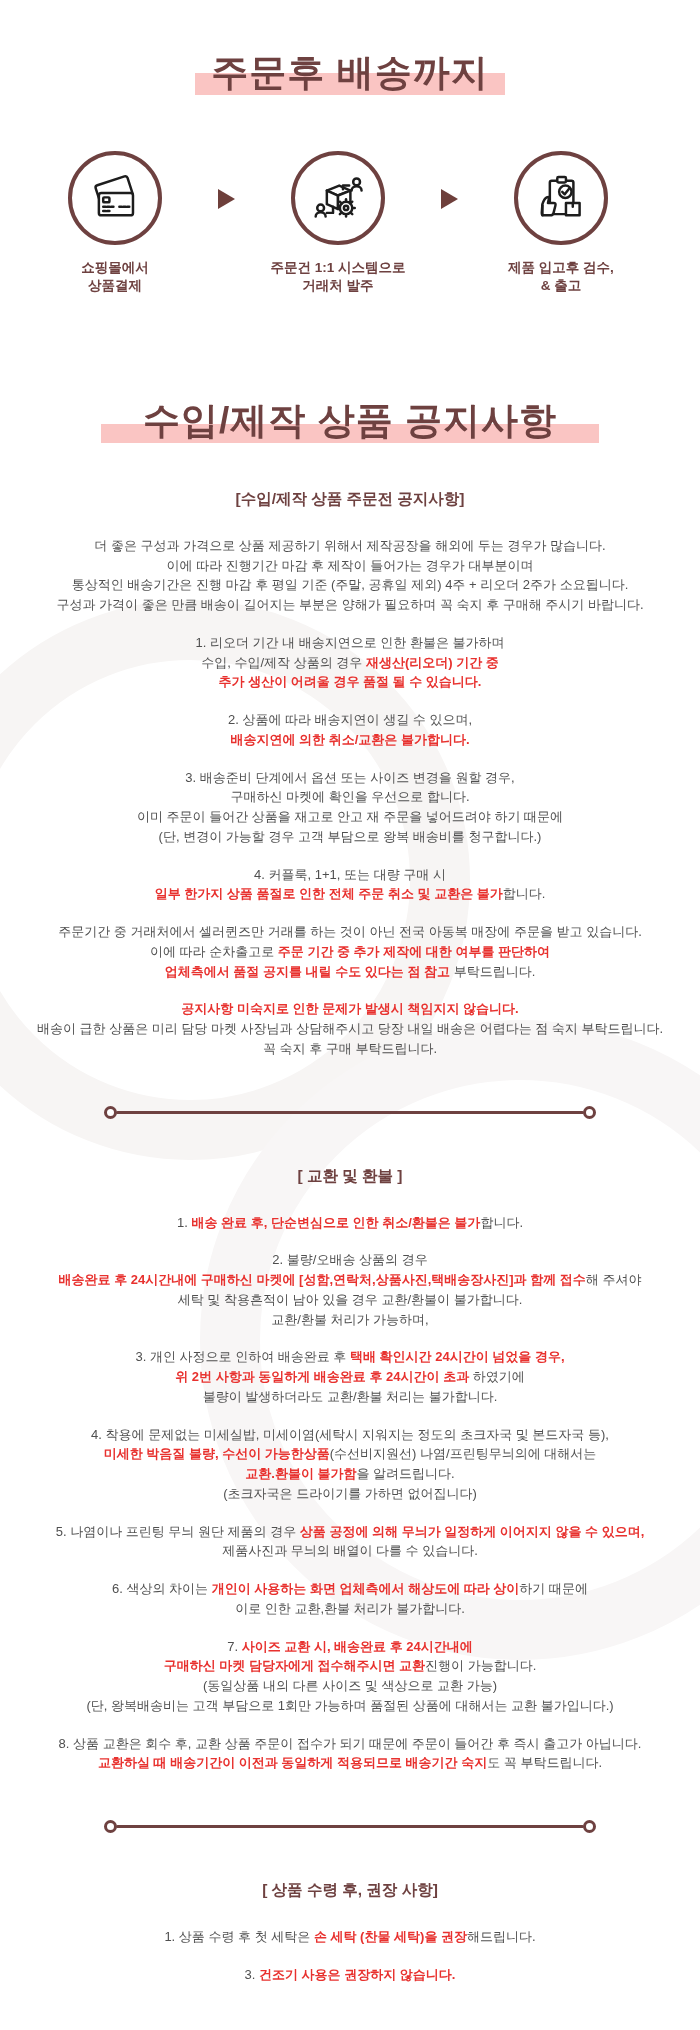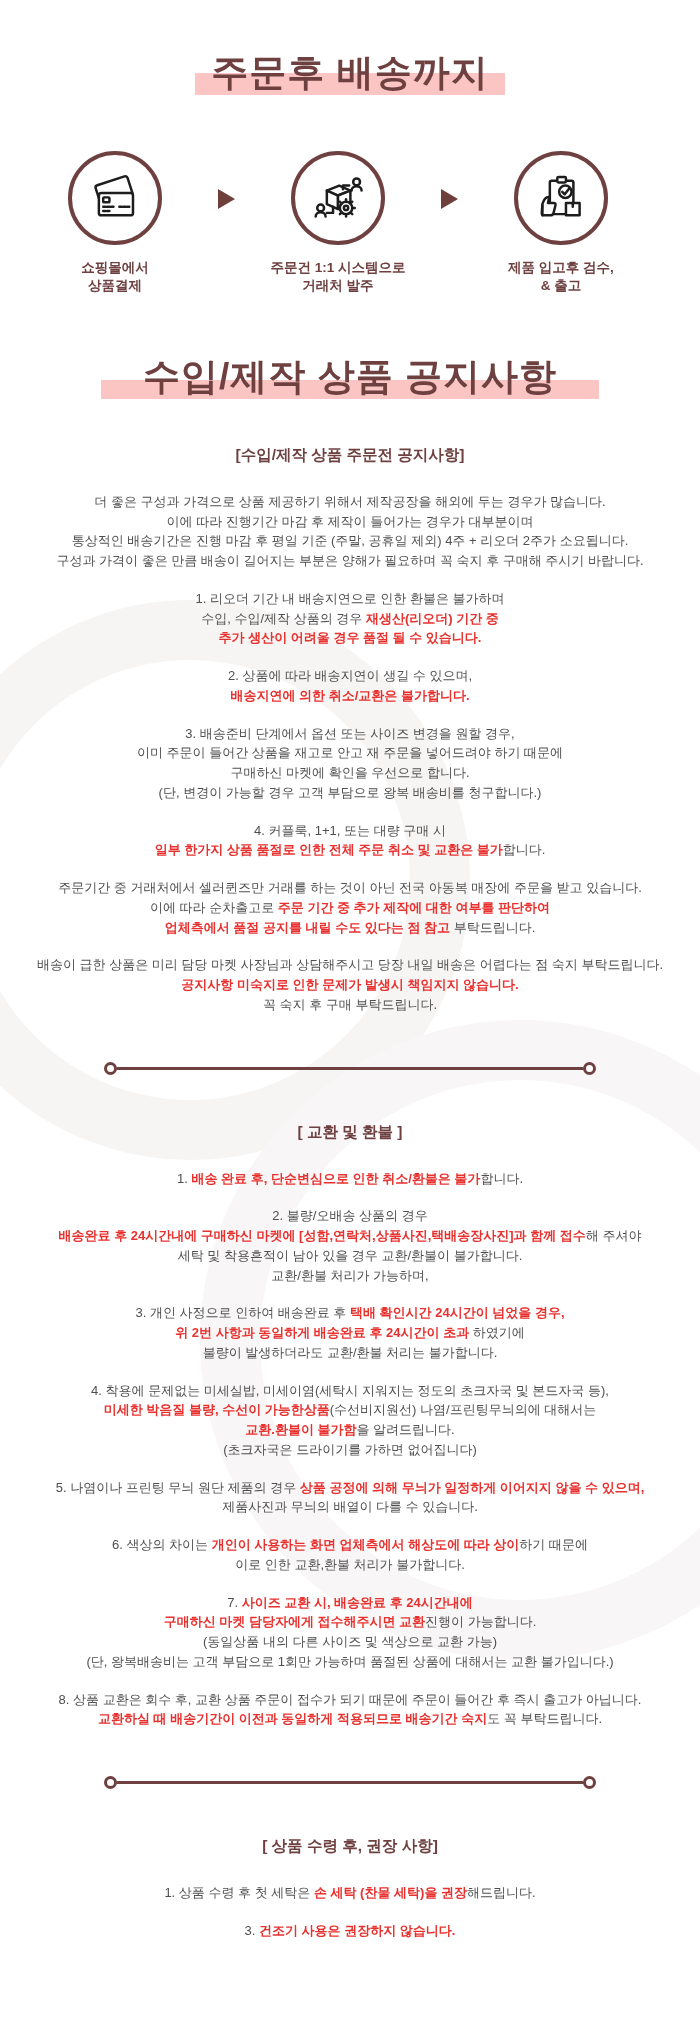--- a/index.html
+++ b/index.html
@@ -14,21 +14,21 @@
   .wm1 { top:600px; left:-90px; width:560px; height:560px; border:60px solid #f7f5f4; }
   .wm2 { top:1020px; right:-140px; width:640px; height:640px; border:60px solid #f8f6f6; }
   .content { position:relative; z-index:1; padding:52px 30px 70px; }
 
   .big-title { font-size:37px; font-weight:800; color:#6e4140; letter-spacing:1px; line-height:1.15; }
   .hl {
     display:inline-block; padding:0 16px;
     background:linear-gradient(to bottom, transparent 48%, #fac5c3 48%, #fac5c3 104%, transparent 104%);
   }
   .hl2 { padding:0 42px; background:linear-gradient(to bottom, transparent 56%, #fac5c3 56%, #fac5c3 112%, transparent 112%); }
-  .title2 { margin-top:60px; }
+  .title2 { margin-top:104px; }
 
   .steps { display:flex; align-items:flex-start; gap:18px; margin-top:56px; }
   .step { width:170px; }
   .circle {
     width:94px; height:94px; border:4px solid #6e4140; border-radius:50%;
     margin:0 auto; display:flex; align-items:center; justify-content:center; background:#fff;
   }
   .circle svg { width:62px; height:62px; }
   .step-label { margin-top:14px; font-size:13.5px; font-weight:700; color:#6e4140; line-height:1.4; }
   .step-label span { display:block; }
@@ -161,36 +161,36 @@
             <span class="line"><span>1. 리오더 기간 내 배송지연으로 인한 환불은 불가하며</span></span>
             <span class="line"><span>수입, 수입/제작 상품의 경우 </span><span class="em">재생산(리오더) 기간 중</span></span>
             <span class="line"><span class="em">추가 생산이 어려울 경우 품절 될 수 있습니다.</span></span>
           </p>
           <p class="para">
             <span class="line"><span>2. 상품에 따라 배송지연이 생길 수 있으며,</span></span>
             <span class="line"><span class="em">배송지연에 의한 취소/교환은 불가합니다.</span></span>
           </p>
           <p class="para">
             <span class="line"><span>3. 배송준비 단계에서 옵션 또는 사이즈 변경을 원할 경우,</span></span>
+            <span class="line"><span>구매하신 마켓에 확인을 우선으로 합니다.</span></span>
             <span class="line"><span>이미 주문이 들어간 상품을 재고로 안고 재 주문을 넣어드려야 하기 때문에</span></span>
-            <span class="line"><span>구매하신 마켓에 확인을 우선으로 합니다.</span></span>
             <span class="line"><span>(단, 변경이 가능할 경우 고객 부담으로 왕복 배송비를 청구합니다.)</span></span>
           </p>
           <p class="para">
             <span class="line"><span>4. 커플룩, 1+1, 또는 대량 구매 시</span></span>
             <span class="line"><span class="em">일부 한가지 상품 품절로 인한 전체 주문 취소 및 교환은 불가</span><span>합니다.</span></span>
           </p>
           <p class="para">
             <span class="line"><span>주문기간 중 거래처에서 셀러퀸즈만 거래를 하는 것이 아닌 전국 아동복 매장에 주문을 받고 있습니다.</span></span>
             <span class="line"><span>이에 따라 순차출고로 </span><span class="em">주문 기간 중 추가 제작에 대한 여부를 판단하여</span></span>
             <span class="line"><span class="em">업체측에서 품절 공지를 내릴 수도 있다는 점 참고</span><span> 부탁드립니다.</span></span>
           </p>
           <p class="para">
+            <span class="line"><span class="em">공지사항 미숙지로 인한 문제가 발생시 책임지지 않습니다.</span></span>
             <span class="line"><span>배송이 급한 상품은 미리 담당 마켓 사장님과 상담해주시고 당장 내일 배송은 어렵다는 점 숙지 부탁드립니다.</span></span>
-            <span class="line"><span class="em">공지사항 미숙지로 인한 문제가 발생시 책임지지 않습니다.</span></span>
             <span class="line"><span>꼭 숙지 후 구매 부탁드립니다.</span></span>
           </p>
         </div>
     </section>
 
     <div class="divider"></div>
 
     <section>
       <h2 class="sec-header">[ 교환 및 환불 ]</h2>
       <div class="sec-body">

